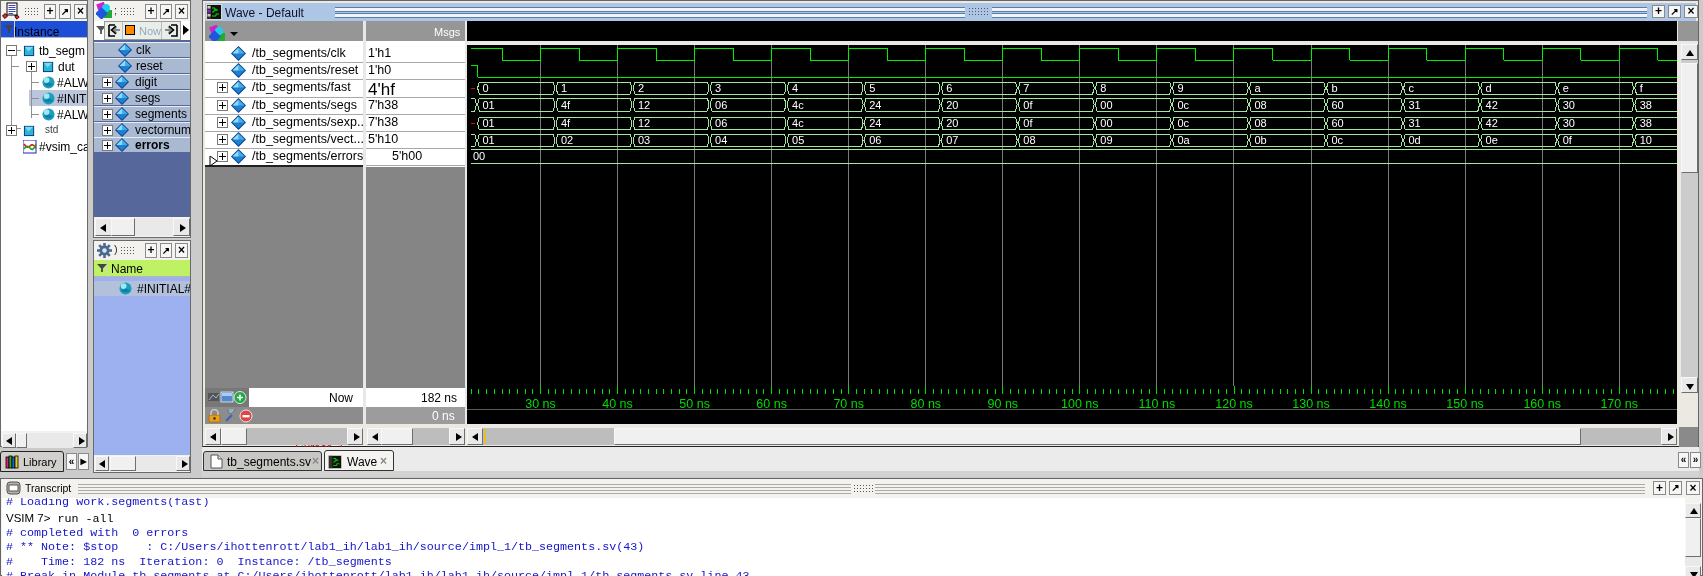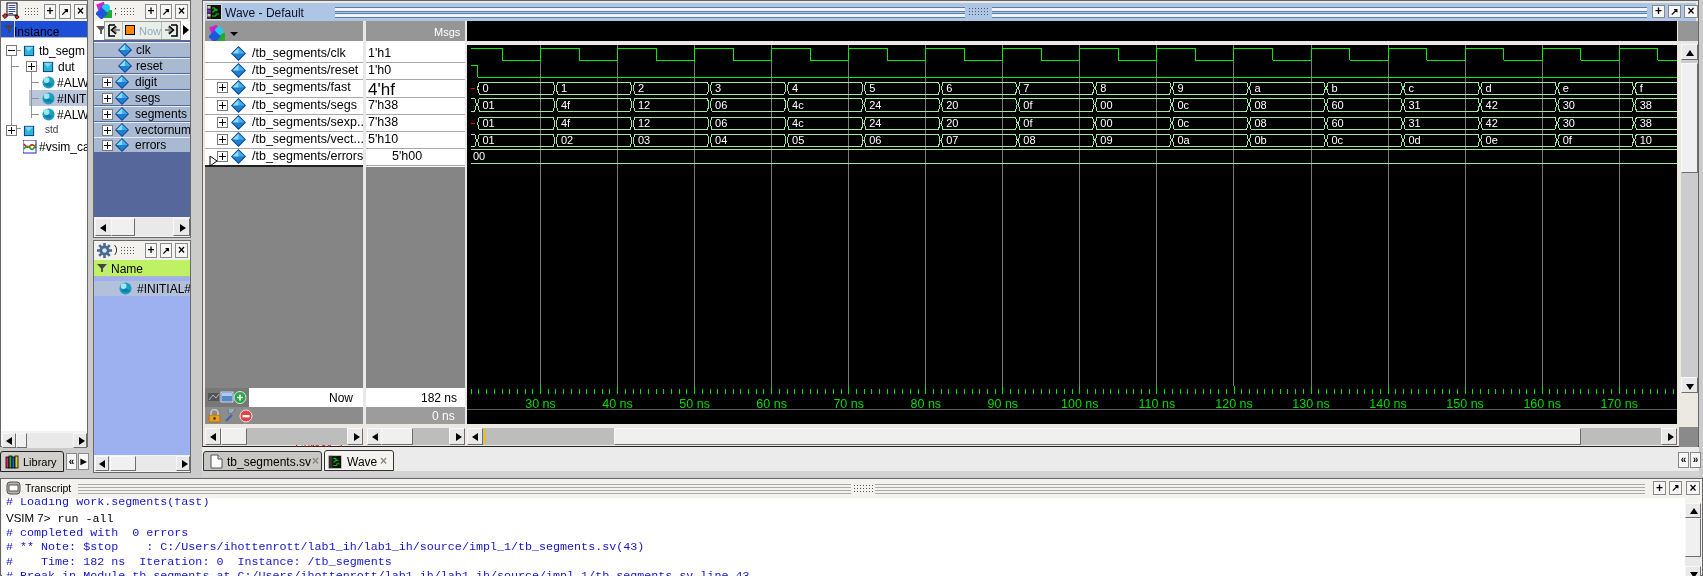--- a/index.html
+++ b/index.html
@@ -217,21 +217,21 @@
       <div style="position:absolute;left:8px;top:100.4px;width:11px;height:11px;background:#fff;border:1px solid #7a7a7a;box-sizing:border-box;">
         <div style="position:absolute;left:1px;top:4px;width:7px;height:1px;background:#000;"></div>
         <div style="position:absolute;left:4px;top:1px;width:1px;height:7px;background:#000;"></div>
       </div>
       <svg style="position:absolute;left:21px;top:98.4px" width="14" height="14" viewBox="0 0 16 16">
         <polygon points="8,0 16,8 8,16 0,8" fill="#0b3f8e"></polygon>
         <polygon points="8,1.5 14.5,8 8,14.5 1.5,8" fill="#1f7fd0"></polygon>
         <polygon points="8,1.5 14.5,8 8,8" fill="#3fb0e8"></polygon>
         <polygon points="8,1.5 1.5,8 8,8" fill="#8fdcf8"></polygon>
       </svg>
-      <div style="left:41px;top:98.4px;font-size:12px;color:#000;position:absolute;white-space:nowrap;">errors</div>
+      <div style="left:41px;top:98.4px;font-size:12px;color:#000;position:absolute;white-space:nowrap;font-weight:bold;">errors</div>
     </div>
     <div style="position:absolute;left:1px;top:217px;width:95px;height:18px;background:#e9e9e9;">
       <div class="sbb" style="left:0;top:0;width:17px;height:18px;">
         <div class="tl" style="border-width:4px 6px 4px 0;border-color:transparent #000 transparent transparent;left:4px;top:5px;"></div>
       </div>
       <div class="sbb" style="left:78px;top:0;width:17px;height:18px;">
         <div class="tl" style="border-width:4px 0 4px 6px;border-color:transparent transparent transparent #000;left:6px;top:5px;"></div>
       </div>
       <div class="sbt" style="left:16px;top:0;width:24px;height:18px;"></div>
     </div>

